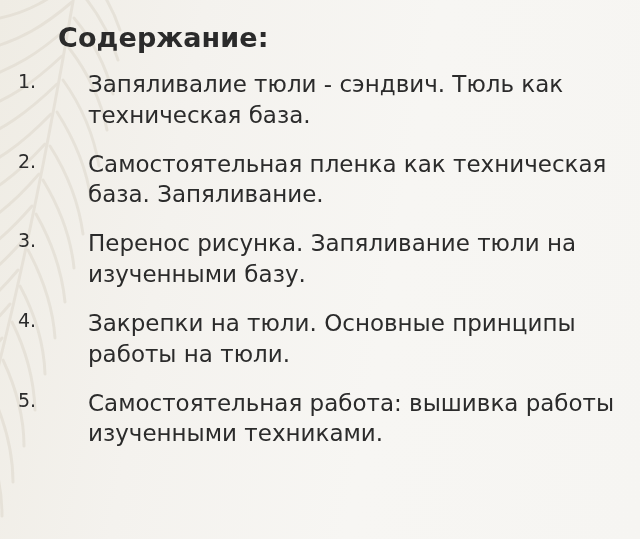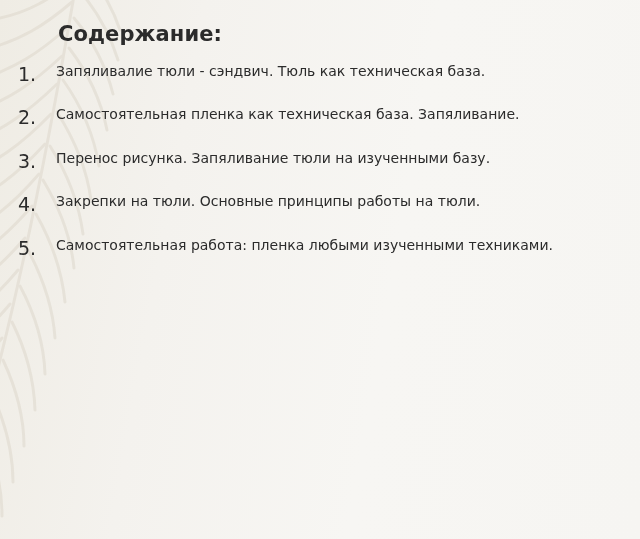--- a/index.html
+++ b/index.html
@@ -33,21 +33,21 @@
   .content {
     position: absolute;
     left: 0;
     top: 0;
     right: 0;
     bottom: 0;
     padding: 16px 18px 10px 10px;
     box-sizing: border-box;
   }
   .heading {
-    font-size: 21px;
+    font-size: 27px;
     font-weight: bold;
     color: #2b2b2b;
     margin: 6px 0 16px 48px;
     letter-spacing: 0.1px;
   }
   ol.list {
     list-style: none;
     margin: 0;
     padding: 0;
   }
@@ -59,24 +59,25 @@
   .num {
     width: 46px;
     flex: 0 0 46px;
     font-size: 19px;
     color: #2b2b2b;
     line-height: 1.34;
     padding-left: 8px;
     box-sizing: border-box;
   }
   .txt {
-    font-size: 14px;
+    font-size: 23px;
     color: #2b2b2b;
     line-height: 1.34;
     max-width: 560px;
+    margin-left: 32px;
   }
 </style>
 </head>
 <body>
 
 <div class="slide">
 
   <svg class="frond" viewBox="0 0 300 620" xmlns="http://www.w3.org/2000/svg">
     <g stroke="#ded8cc" stroke-width="3" fill="none" stroke-linecap="round">
       <path d="M140 0 C120 120 95 260 60 400 C40 480 20 550 0 610"></path>
@@ -132,17 +133,17 @@
       <li>
         <span class="num">3.</span>
         <span class="txt">Перенос рисунка. Запяливание тюли на изученными базу.</span>
       </li>
       <li>
         <span class="num">4.</span>
         <span class="txt">Закрепки на тюли. Основные принципы работы на тюли.</span>
       </li>
       <li>
         <span class="num">5.</span>
-        <span class="txt">Самостоятельная работа: пленка любыми изученными техниками.</span>
+        <span class="txt">Самостоятельная работа: вышивка работы изученными техниками.</span>
       </li>
     </ol>
   </div>
 </div>
 
 </body></html>

